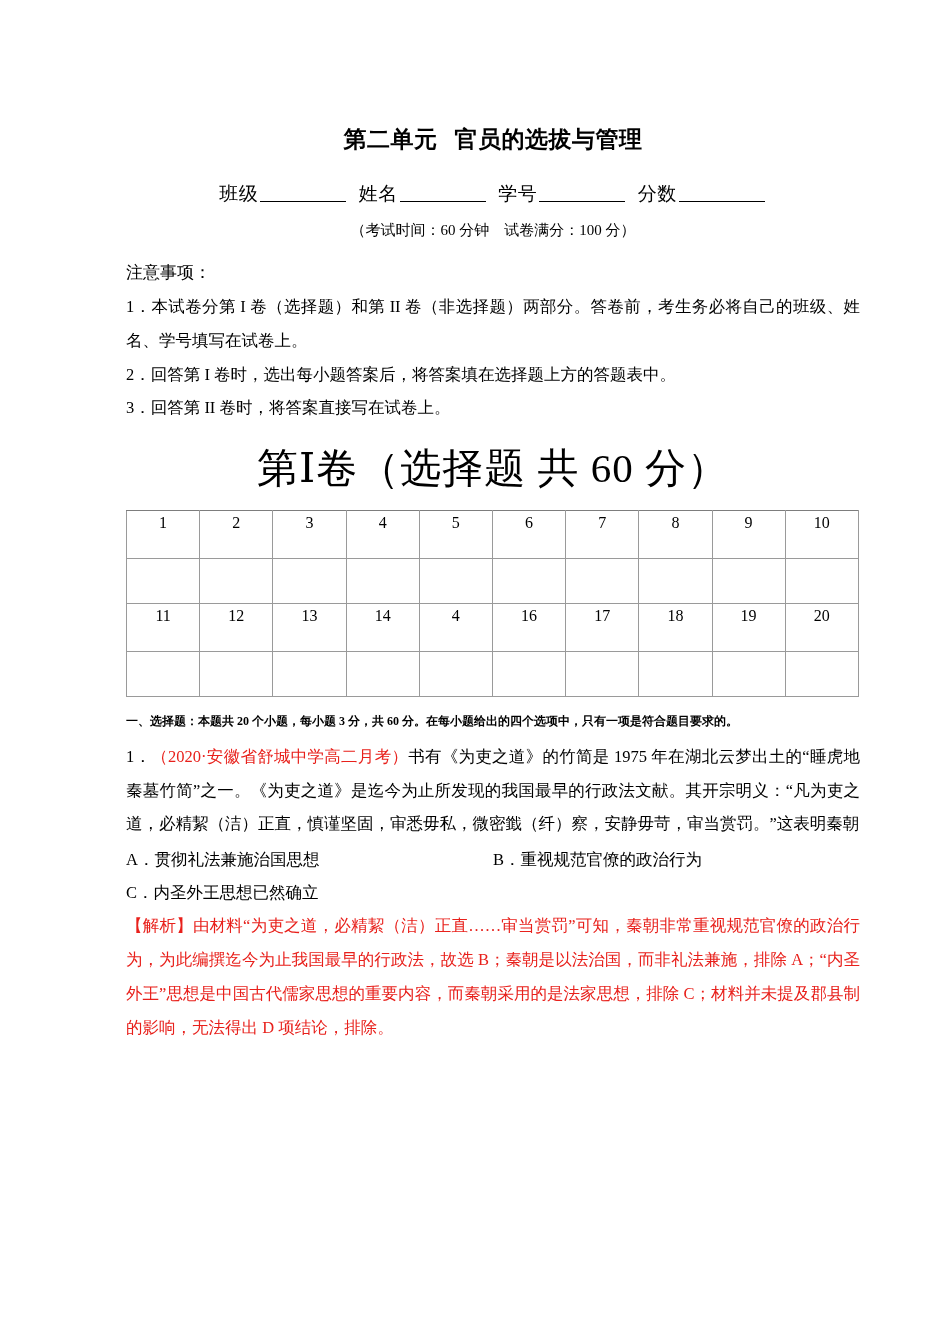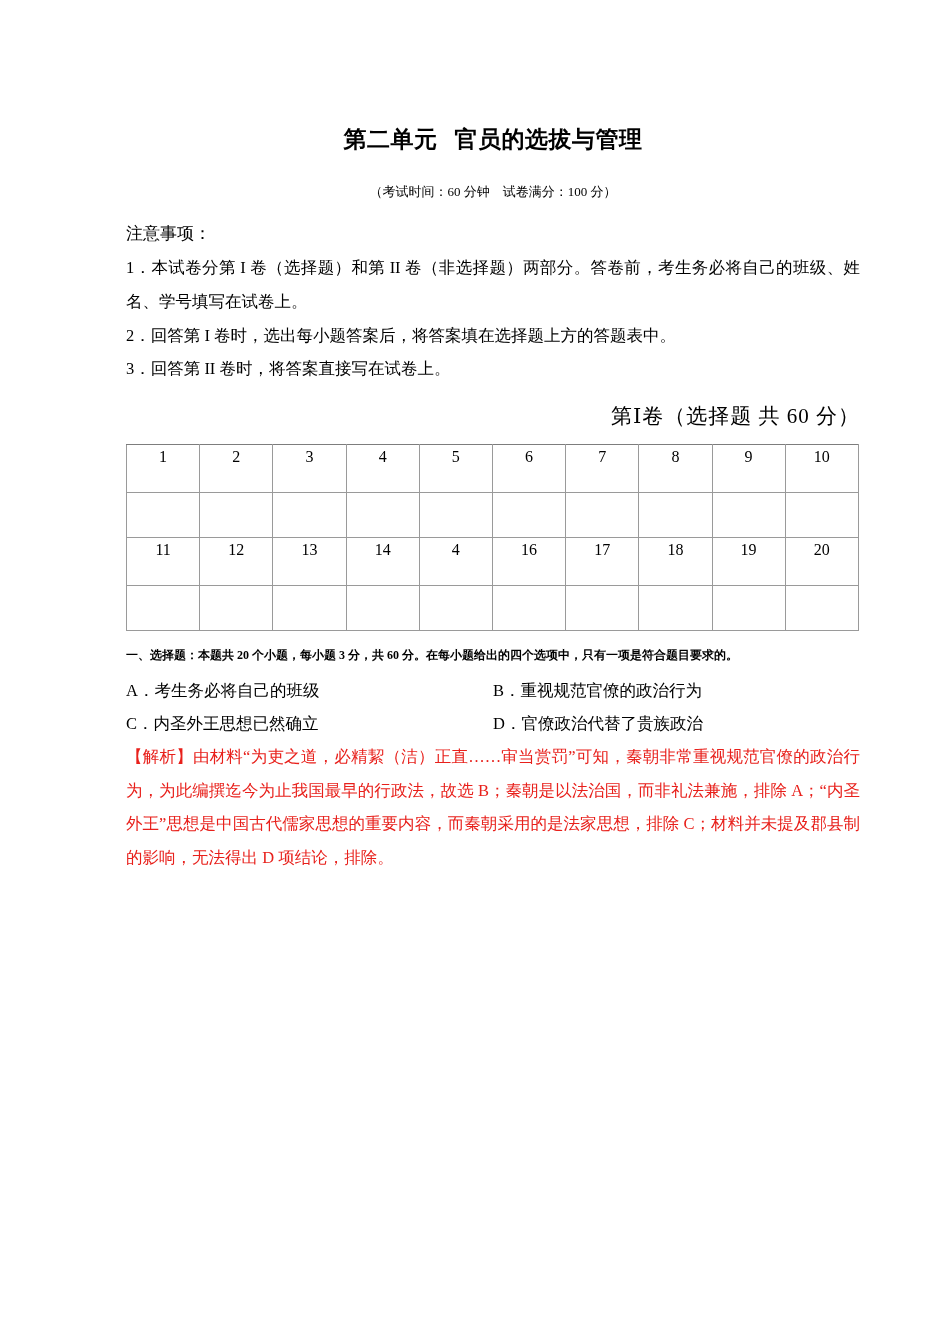--- a/index.html
+++ b/index.html
@@ -60,43 +60,43 @@
   .info-line .blank {
     display: inline-block;
     border-bottom: 1px solid #000;
     width: 86px;
     height: 17px;
     vertical-align: -2px;
     margin: 0 2px;
   }
   .exam-meta {
     text-align: center;
-    font-size: 13px;
-    margin-top: 28px;
+    font-size: 15px;
+    margin-top: 14px;
     white-space: pre;
   }
 
   
   .notes {
     margin-top: 16px;
   }
   .notes-title {
     font-size: 17px;
     line-height: 2.0;
   }
   .note-item {
     font-size: 16.5px;
     line-height: 2.05;
     text-align: justify;
   }
 
   
   .part-heading {
-    text-align: right;
-    font-size: 21px;
+    text-align: center;
+    font-size: 41px;
     margin-top: 16px;
     margin-bottom: 14px;
     letter-spacing: 1px;
     white-space: pre;
   }
 
   
   table.answer-table {
     border-collapse: collapse;
     width: 733px;
@@ -161,20 +161,21 @@
   }
 </style>
 </head>
 <body>
 
 <div class="page">
   <div class="content">
 
     <div class="doc-title">第二单元  官员的选拔与管理</div>
 
+    <div class="info-line"><span>班级</span><span class="blank"></span>&nbsp;&nbsp;<span>姓名</span><span class="blank"></span>&nbsp;&nbsp;<span>学号</span><span class="blank"></span>&nbsp;&nbsp;<span>分数</span><span class="blank"></span></div>
 
     <div class="exam-meta">（考试时间：60 分钟　试卷满分：100 分）</div>
 
     <div class="notes">
       <div class="notes-title">注意事项：</div>
       <div class="note-item">1．本试卷分第 I 卷（选择题）和第 II 卷（非选择题）两部分。答卷前，考生务必将自己的班级、姓名、学号填写在试卷上。</div>
       <div class="note-item">2．回答第 I 卷时，选出每小题答案后，将答案填在选择题上方的答题表中。</div>
       <div class="note-item">3．回答第 II 卷时，将答案直接写在试卷上。</div>
     </div>
 
@@ -229,29 +230,29 @@
         <td></td>
         <td></td>
         <td></td>
       </tr>
     </tbody>
       </table>
 
     <div class="section-heading">一、选择题：本题共 20 个小题，每小题 3 分，共 60 分。在每小题给出的四个选项中，只有一项是符合题目要求的。</div>
 
     <div class="question">
+      <div class="q-text"><span>1．</span><span class="q-source">（2020·安徽省舒城中学高二月考）</span><span>书有《为吏之道》的竹简是 1975 年在湖北云梦出土的“睡虎地秦墓竹简”之一。《为吏之道》是迄今为止所发现的我国最早的行政法文献。其开宗明义：“凡为吏之道，必精絜（洁）正直，慎谨坚固，审悉毋私，微密韱（纤）察，安静毋苛，审当赏罚。”这表明秦朝</span></div>
 
       <div class="options">
         <div class="option-row">
-          <div class="option-col">A．考生务必将自己的班级</div>
+          <div class="option-col">A．贯彻礼法兼施治国思想</div>
           <div class="option-col">B．重视规范官僚的政治行为</div>
         </div>
         <div class="option-row">
           <div class="option-col">C．内圣外王思想已然确立</div>
-          <div class="option-col">D．官僚政治代替了贵族政治</div>
         </div>
       </div>
 
       <div class="analysis-line">【解析】由材料“为吏之道，必精絜（洁）正直……审当赏罚”可知，秦朝非常重视规范官僚的政治行为，为此编撰迄今为止我国最早的行政法，故选 B；秦朝是以法治国，而非礼法兼施，排除 A；“内圣外王”思想是中国古代儒家思想的重要内容，而秦朝采用的是法家思想，排除 C；材料并未提及郡县制的影响，无法得出 D 项结论，排除。</div>
     </div>
 
   </div>
 </div>
 
 </body></html>

